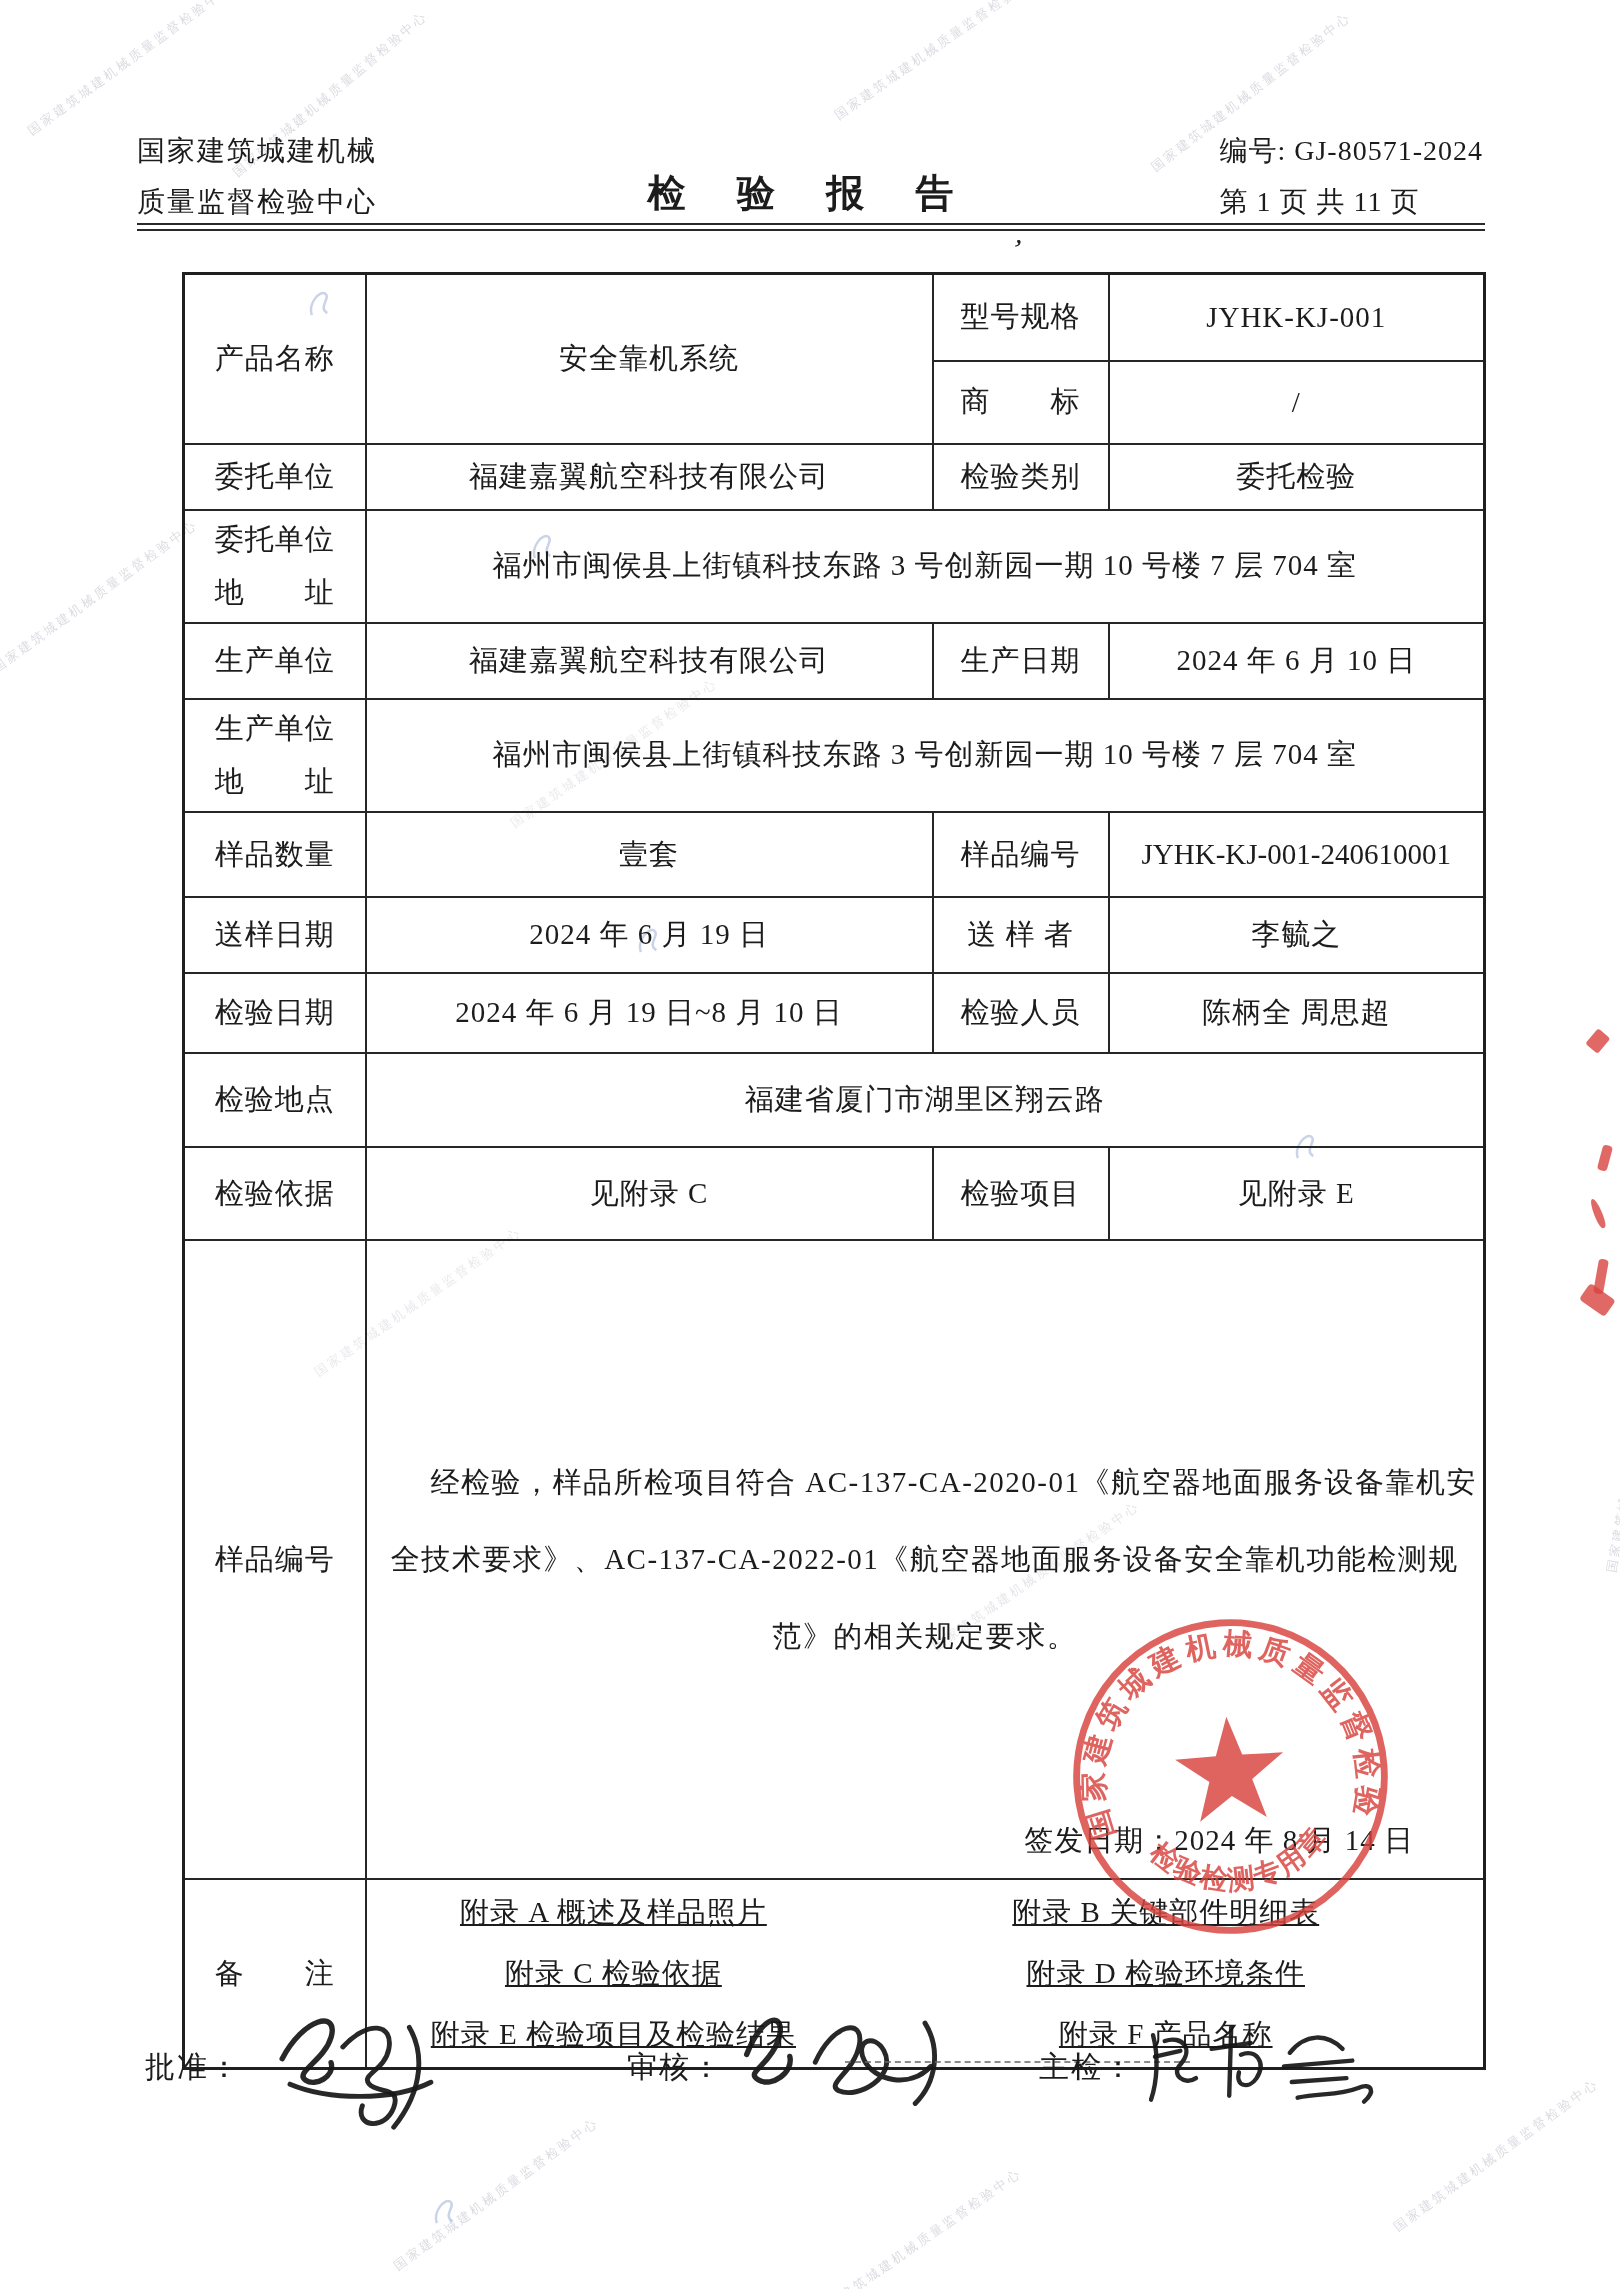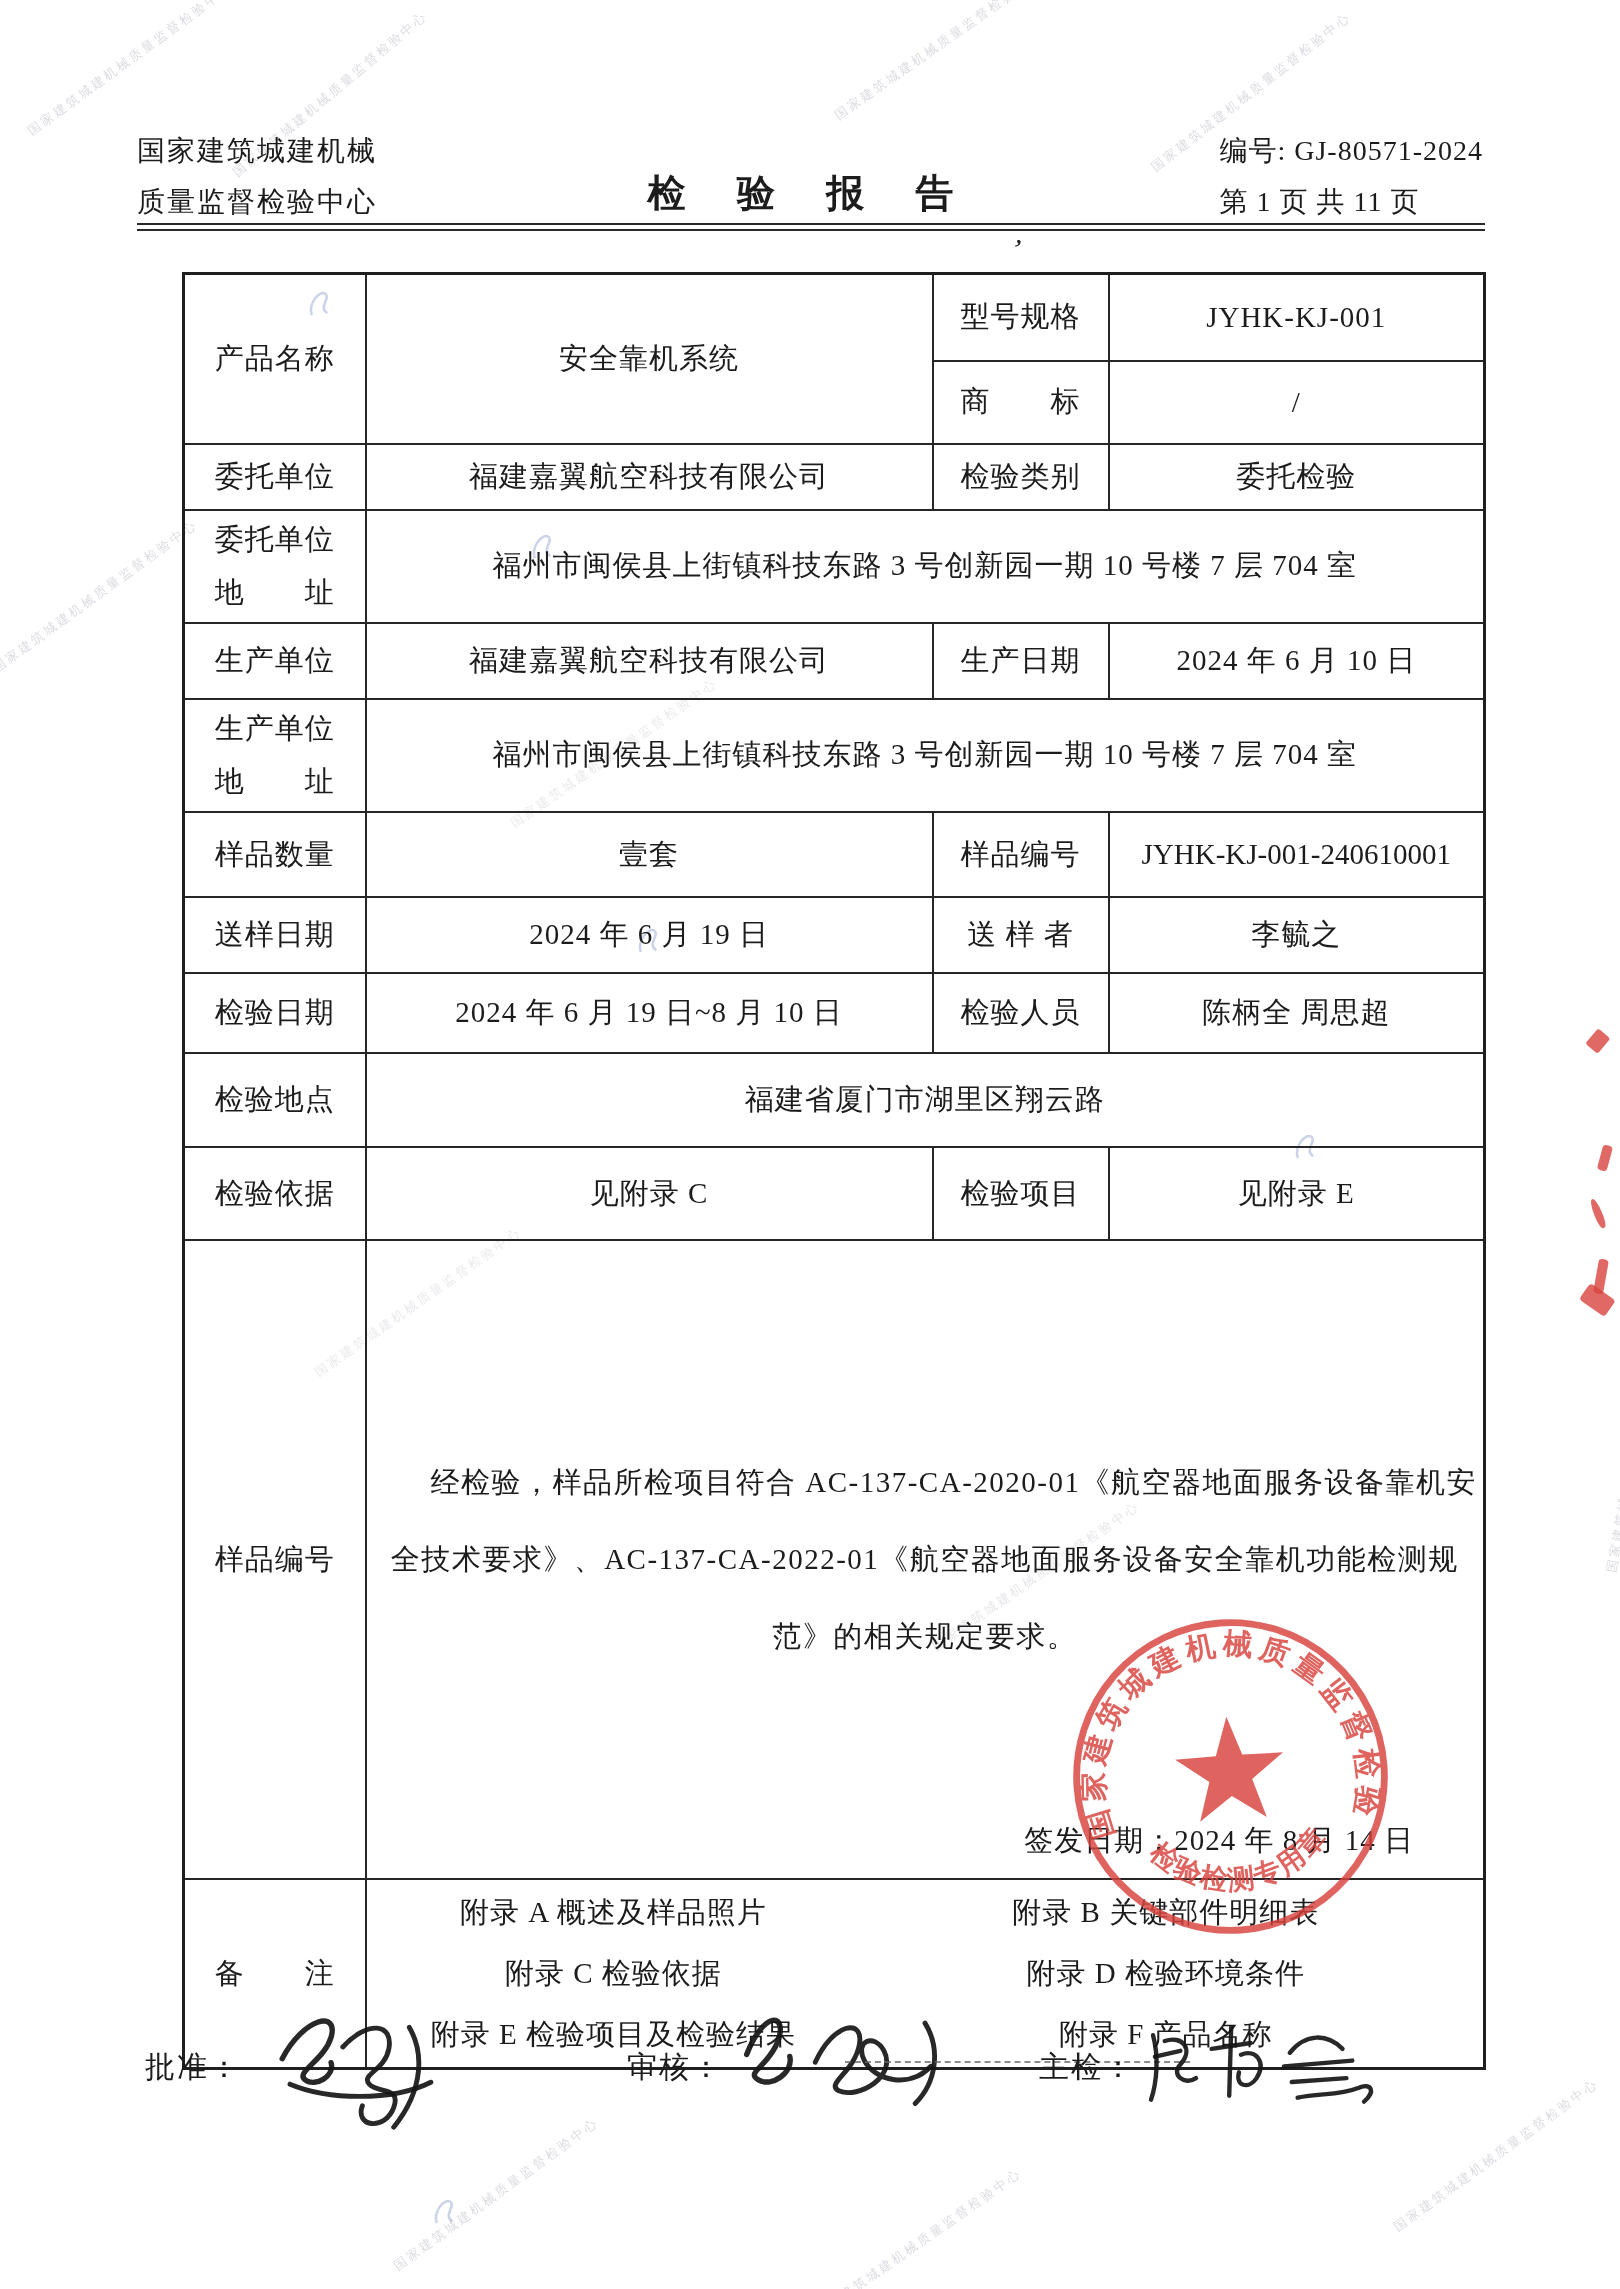--- a/index.html
+++ b/index.html
@@ -37,21 +37,21 @@
   table.rpt{border:3.4px solid #1f1f1f;}
   .lbl2{white-space:pre-line;line-height:1.85;}
   td.concl{
     text-align:left;vertical-align:top;position:relative;
     padding:37px 55px 0 51px;
   }
   .concl-text{text-indent:2em;line-height:77px;letter-spacing:1.5px;}
   .issue-date{position:absolute;right:69px;bottom:17px;font-size:29px;letter-spacing:1px;}
   td.remark-cell{text-align:left;vertical-align:middle;padding:9.8px 0 9.8px 23.5px;}
   .remark-grid{display:grid;grid-template-columns:482px auto;row-gap:0;}
-  .remark-grid span{display:block;line-height:61px;letter-spacing:1px;}
+  .remark-grid span{display:block;line-height:61px;letter-spacing:1px;text-decoration:underline;}
   
   .sig-label{position:absolute;font-size:30px;letter-spacing:2px;}
   .sig-svg{position:absolute;}
   .sig-svg path{fill:none;stroke:#161616;stroke-linecap:round;stroke-linejoin:round;opacity:.92;}
   .dashline{position:absolute;left:845px;top:2061px;width:345px;border-top:2px dashed #666;opacity:.75;}
   
   .stamp{position:absolute;left:1059px;top:1605px;width:343px;height:343px;opacity:.82;}
   
   .wm{position:absolute;font-size:12.7px;color:#b7b7c4;opacity:.5;letter-spacing:2.9px;white-space:nowrap;pointer-events:none;}
   .swirl{position:absolute;opacity:.55;pointer-events:none;}

